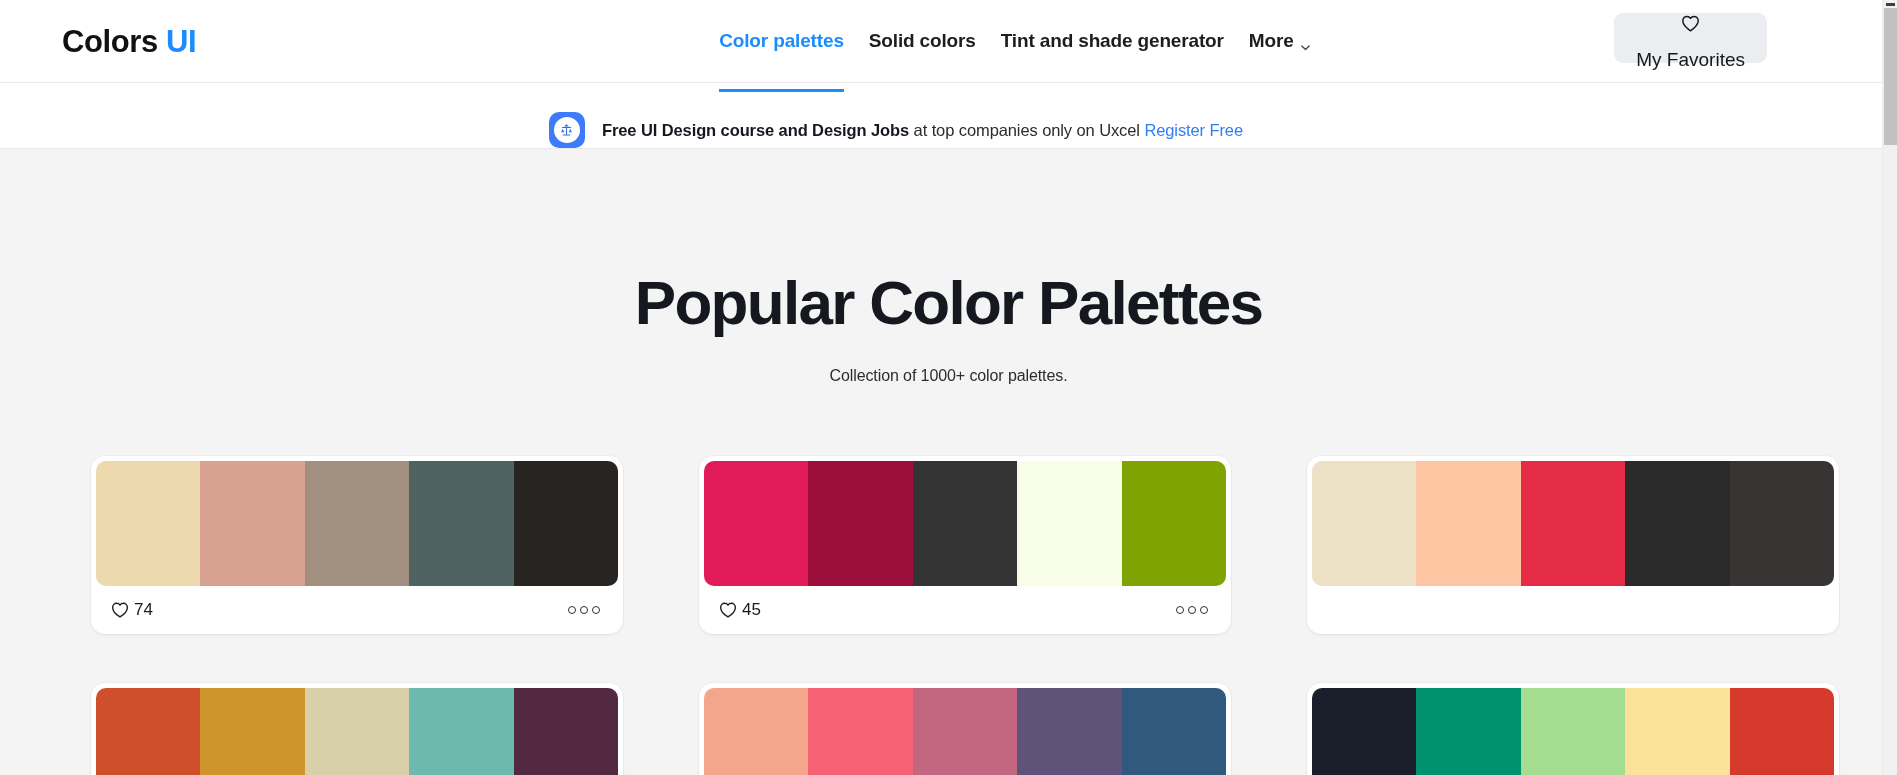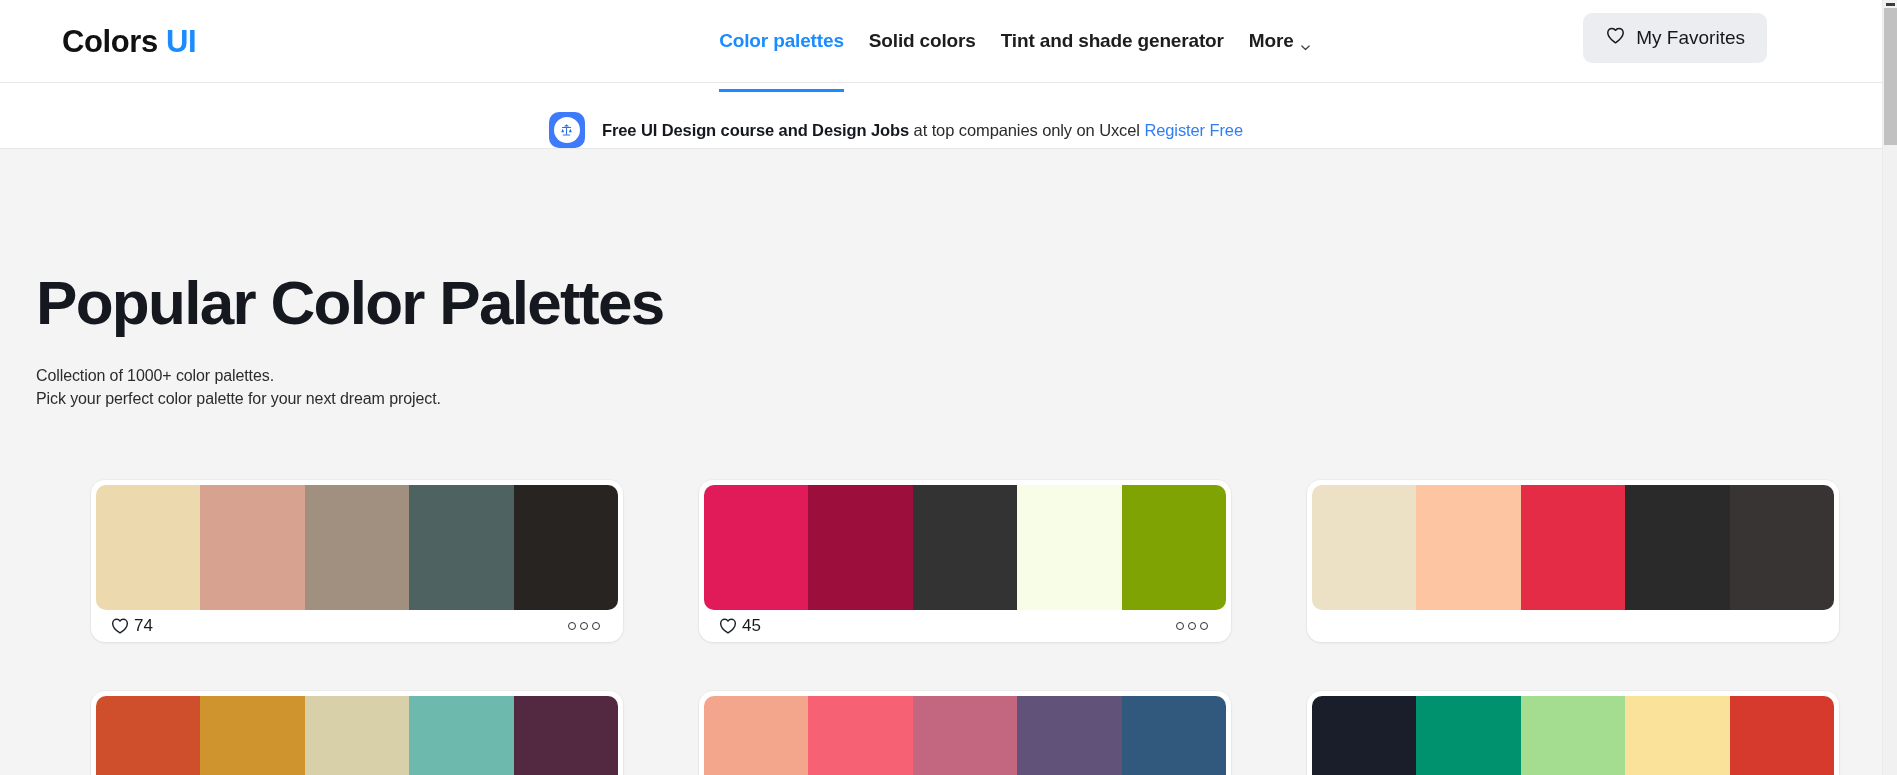--- a/index.html
+++ b/index.html
@@ -87,20 +87,21 @@
     background: #ebedf0;
     border: none;
     border-radius: 9px;
     padding: 0 22px;
     font-size: 19px;
     font-weight: 500;
     color: #15181f;
     cursor: pointer;
     font-family: "Liberation Sans", sans-serif;
     white-space: nowrap;
+    flex-direction: column;
   }
 
   
   .promo {
     height: 66px;
     background: #ffffff;
     border-bottom: 1px solid #e8e8e8;
     display: flex;
     align-items: flex-end;
     justify-content: center;
@@ -130,23 +131,22 @@
     color: #222222;
     white-space: nowrap;
     letter-spacing: -0.1px;
   }
   .promo-text .strong { font-weight: 700; color: #15181f; }
   .promo-text .reg { color: #2b2b2b; }
   .promo-link { color: #2f7ef6; cursor: pointer; }
 
   
   .hero {
-    text-align: left;
+    text-align: center;
     padding-top: 121px;
-    margin-left: 36px;
   }
   .hero-title {
     font-size: 62px;
     font-weight: 800;
     color: #15181f;
     letter-spacing: -1.7px;
     line-height: 1.06;
   }
   .hero-sub {
     margin-top: 28px;
@@ -177,21 +177,21 @@
 
   .swatches {
     display: flex;
     height: 125px;
     border-radius: 10px;
     overflow: hidden;
   }
   .swatch { flex: 1 1 0; }
 
   .card-footer {
-    height: 32px;
+    height: 48px;
     display: flex;
     align-items: center;
     justify-content: space-between;
     padding: 0 16px 0 14px;
   }
 
   .likes {
     display: flex;
     align-items: center;
     gap: 4px;
@@ -295,21 +295,20 @@
         </span>
       </span>
       <span class="promo-text"><span class="strong">Free UI Design course and Design Jobs</span><span class="reg"> at top companies only on Uxcel </span><span class="promo-link">Register Free</span></span>
     </div>
   </div>
 
   <div class="hero">
     <h1 class="hero-title">Popular Color Palettes</h1>
     <div class="hero-sub">
       <div>Collection of 1000+ color palettes.</div>
-      <div>Pick your perfect color palette for your next dream project.</div>
     </div>
   </div>
 
   <div class="grid" id="palette-grid">
       <div class="card">
         <div class="swatches">
           <div class="swatch" style="background: rgb(236, 217, 174);"></div>
           <div class="swatch" style="background: rgb(215, 162, 144);"></div>
           <div class="swatch" style="background: rgb(161, 144, 127);"></div>
           <div class="swatch" style="background: rgb(78, 98, 97);"></div>

